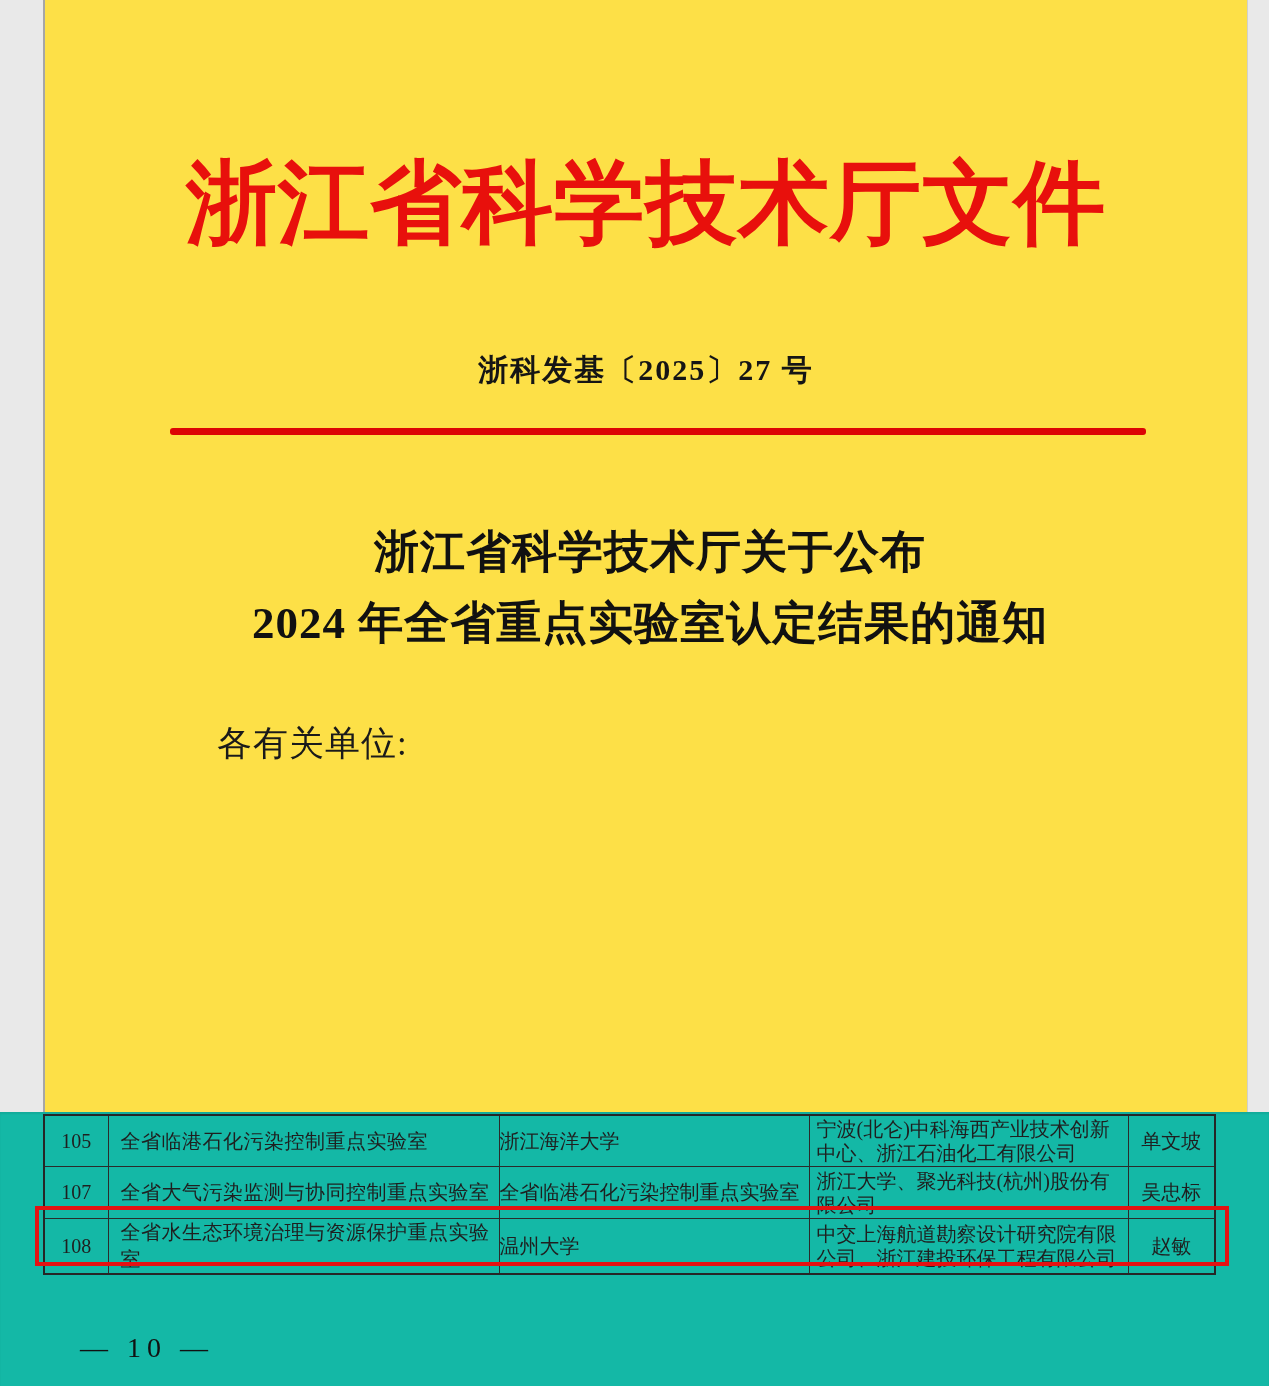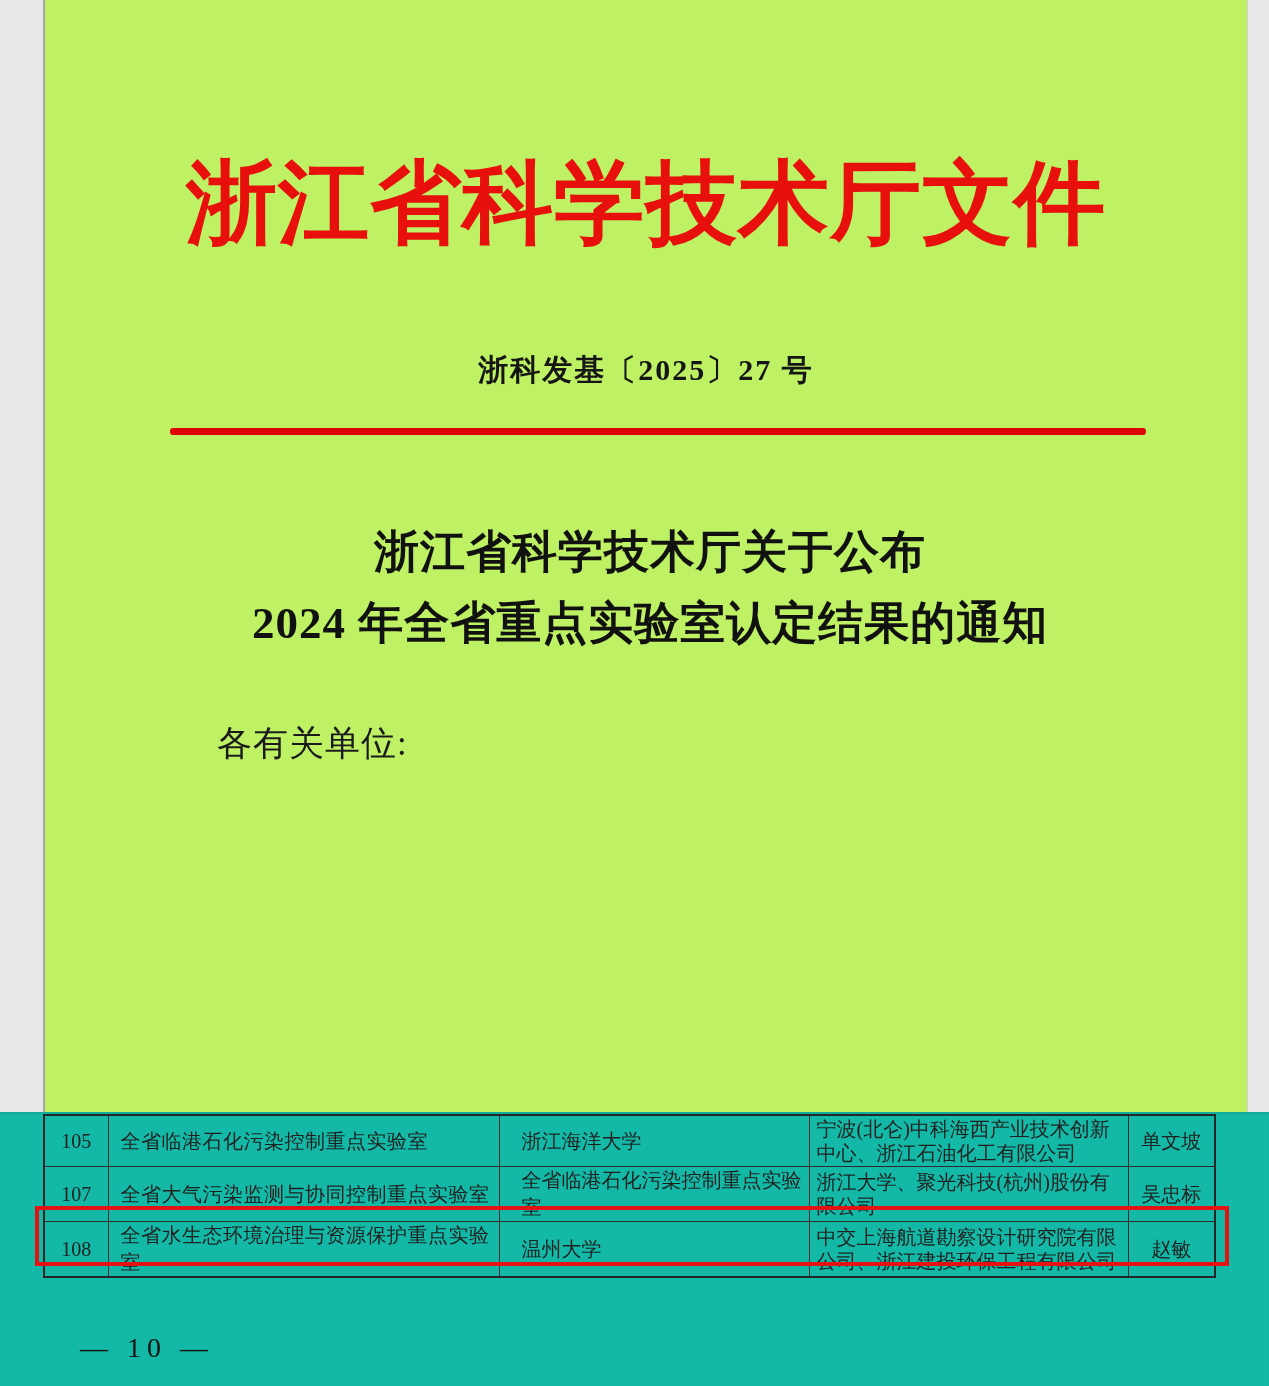--- a/index.html
+++ b/index.html
@@ -14,21 +14,21 @@
 
   
   .upper {
     position: absolute; left: 0; top: 0;
     width: 1269px; height: 1112px;
     background: #e9e9e9;
   }
   .sheet {
     position: absolute; left: 43px; top: 0;
     width: 1205px; height: 1112px;
-    background: #bef264;
+    background: #fde047;
     border-left: 2px solid #a6a6a6;
     border-right: 1px solid #cfcfcf;
   }
   .doc-title {
     position: absolute; left: 0; top: 142px;
     width: 100%;
     text-align: center;
     font-size: 91px;
     font-weight: 800;
     letter-spacing: 1px;
@@ -99,21 +99,21 @@
   table.labs td {
     border: 1.5px solid #2b2b2b;
     font-size: 20px;
     color: #1f1f1f;
     overflow: hidden;
     vertical-align: middle;
   }
   table.labs { border: 2px solid #262626; }
   td.c-no   { text-align: center; font-size: 21px; }
   td.c-lab  { padding-left: 12px; letter-spacing: 0.5px; }
-  td.c-unit { padding-left: 22px; }
+  td.c-unit { padding-left: 0; }
   td.c-partners {
     padding: 1px 7px;
     font-size: 19px;
     line-height: 24px;
     word-break: break-all;
   }
   td.c-dir  { text-align: center; font-size: 21px; }
   tr.r1 { height: 49px; }
   tr.r2 { height: 48px; }
   tr.r3 { height: 52px; }

